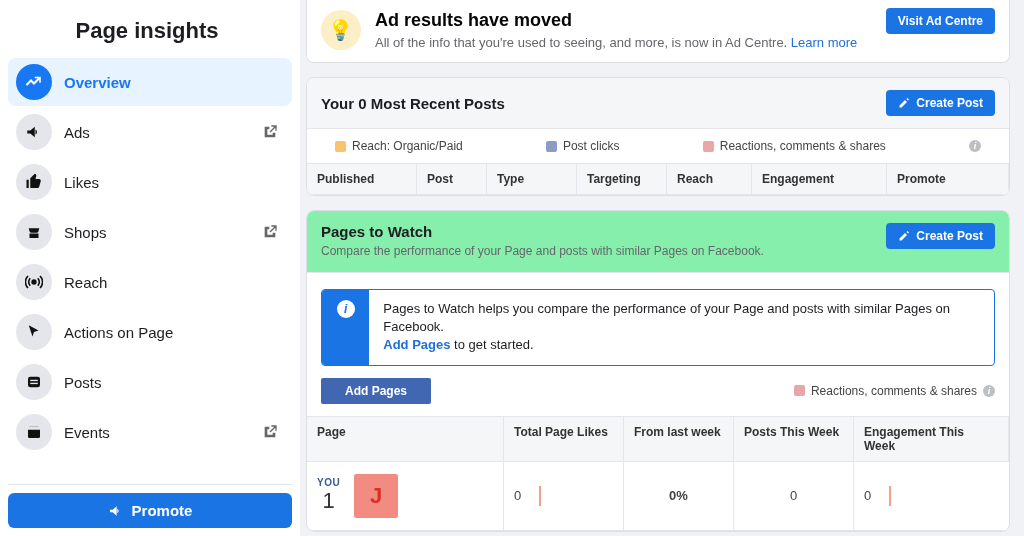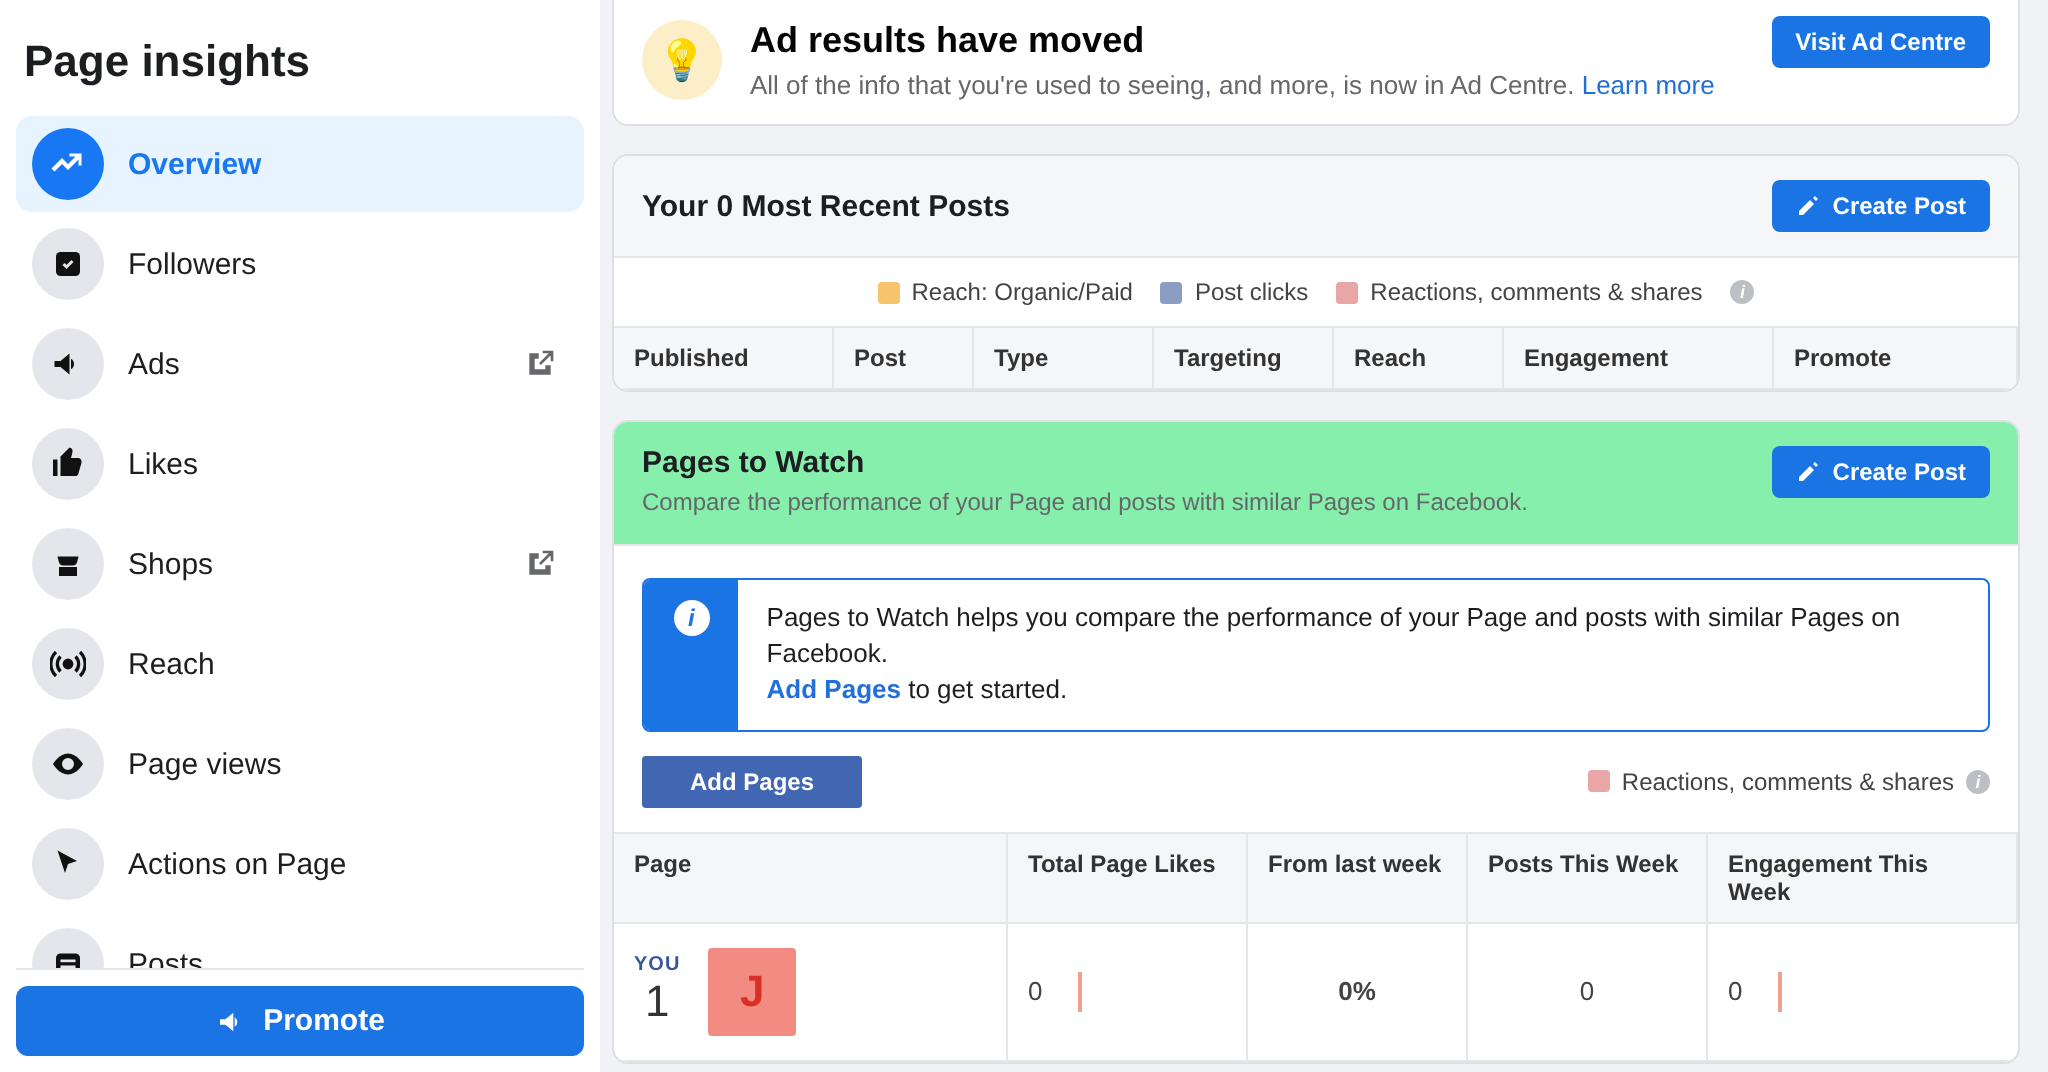--- a/index.html
+++ b/index.html
@@ -20,20 +20,21 @@
     background: #ffffff;
     display: flex;
     flex-direction: column;
     padding: 8px 8px 8px 8px;
     position: relative;
   }
   .sidebar-title {
     font-size: 22px;
     font-weight: 800;
     padding: 10px 10px 14px 4px;
+    text-align: center;
   }
   .sidebar-list {
     flex: 1;
     overflow-y: auto;
     display: flex;
     flex-direction: column;
     gap: 2px;
     padding-bottom: 60px;
   }
   .sidebar-item {
@@ -131,21 +132,21 @@
     display: flex; align-items: center; justify-content: space-between;
     border-bottom: 1px solid #e4e6eb;
   }
   .card-header h2 { font-size: 15px; font-weight: 700; color: #1c1e21; }
   .create-post-btn {
     background: #1b74e4; color: #fff; border: none; border-radius: 4px;
     padding: 6px 12px; font-size: 12px; font-weight: 700;
     display: flex; align-items: center; gap: 6px; cursor:pointer;
   }
   .legend-row {
-    display: flex; justify-content: center; align-items: center;
+    display: flex; justify-content: space-between; align-items: center;
     gap: 14px; padding: 10px 28px;
     background: #fff;
   }
   .legend { display: flex; align-items: center; gap: 6px; font-size: 12px; color: #444; }
   .sw { width: 11px; height: 11px; display:inline-block; border-radius:2px;}
   .info-i {
     width: 12px; height: 12px; border-radius:50%; background:#bcc0c4;
     color:#fff; font-size:9px; display:flex; align-items:center; justify-content:center;
     font-style: italic; font-weight:700;
   }
@@ -234,29 +235,20 @@
 
       <div class="sidebar-item active">
         <span class="nav-icon">
           <svg viewBox="0 0 24 24" fill="currentColor">
               <path d="M3 17l5-5 4 4 7-7v4h2V5h-8v2h4l-5 5-4-4-7 7z"></path>
             </svg>
         </span>
         <span class="nav-label">Overview</span>
       </div>
 
-      <div class="sidebar-item">
-        <span class="nav-icon">
-          <svg viewBox="0 0 24 24" fill="currentColor">
-              <rect x="4" y="4" width="16" height="16" rx="3"></rect>
-              <path d="M9 12l2 2 4-4" stroke="#e4e6eb" stroke-width="2" fill="none"></path>
-            </svg>
-        </span>
-        <span class="nav-label">Followers</span>
-      </div>
 
       <div class="sidebar-item">
         <span class="nav-icon">
           <svg viewBox="0 0 24 24" fill="currentColor">
               <path d="M3 10v4h4l6 5V5L7 10H3zm13 2a4 4 0 0 0-2-3.5v7A4 4 0 0 0 16 12z"></path>
             </svg>
         </span>
         <span class="nav-label">Ads</span>
         <svg class="ext-icon" viewBox="0 0 24 24" fill="none" stroke="currentColor" stroke-width="2">
             <path d="M14 3h7v7M21 3l-9 9M5 5h5v2H7v10h10v-3h2v5H5z"></path>
@@ -287,29 +279,20 @@
       <div class="sidebar-item">
         <span class="nav-icon">
           <svg viewBox="0 0 24 24" fill="none" stroke="currentColor" stroke-width="2.2">
               <circle cx="12" cy="12" r="2.5" fill="currentColor"></circle>
               <path d="M7 7a7 7 0 0 0 0 10M17 7a7 7 0 0 1 0 10M4 4a11 11 0 0 0 0 16M20 4a11 11 0 0 1 0 16"></path>
             </svg>
         </span>
         <span class="nav-label">Reach</span>
       </div>
 
-      <div class="sidebar-item">
-        <span class="nav-icon">
-          <svg viewBox="0 0 24 24" fill="currentColor">
-              <path d="M12 5C6 5 2 12 2 12s4 7 10 7 10-7 10-7-4-7-10-7zm0 11a4 4 0 1 1 0-8 4 4 0 0 1 0 8z"></path>
-              <circle cx="12" cy="12" r="2" fill="#e4e6eb"></circle>
-            </svg>
-        </span>
-        <span class="nav-label">Page views</span>
-      </div>
 
       <div class="sidebar-item">
         <span class="nav-icon">
           <svg viewBox="0 0 24 24" fill="currentColor">
               <path d="M5 3l5 15 2-6 6-2z"></path>
             </svg>
         </span>
         <span class="nav-label">Actions on Page</span>
       </div>
 

